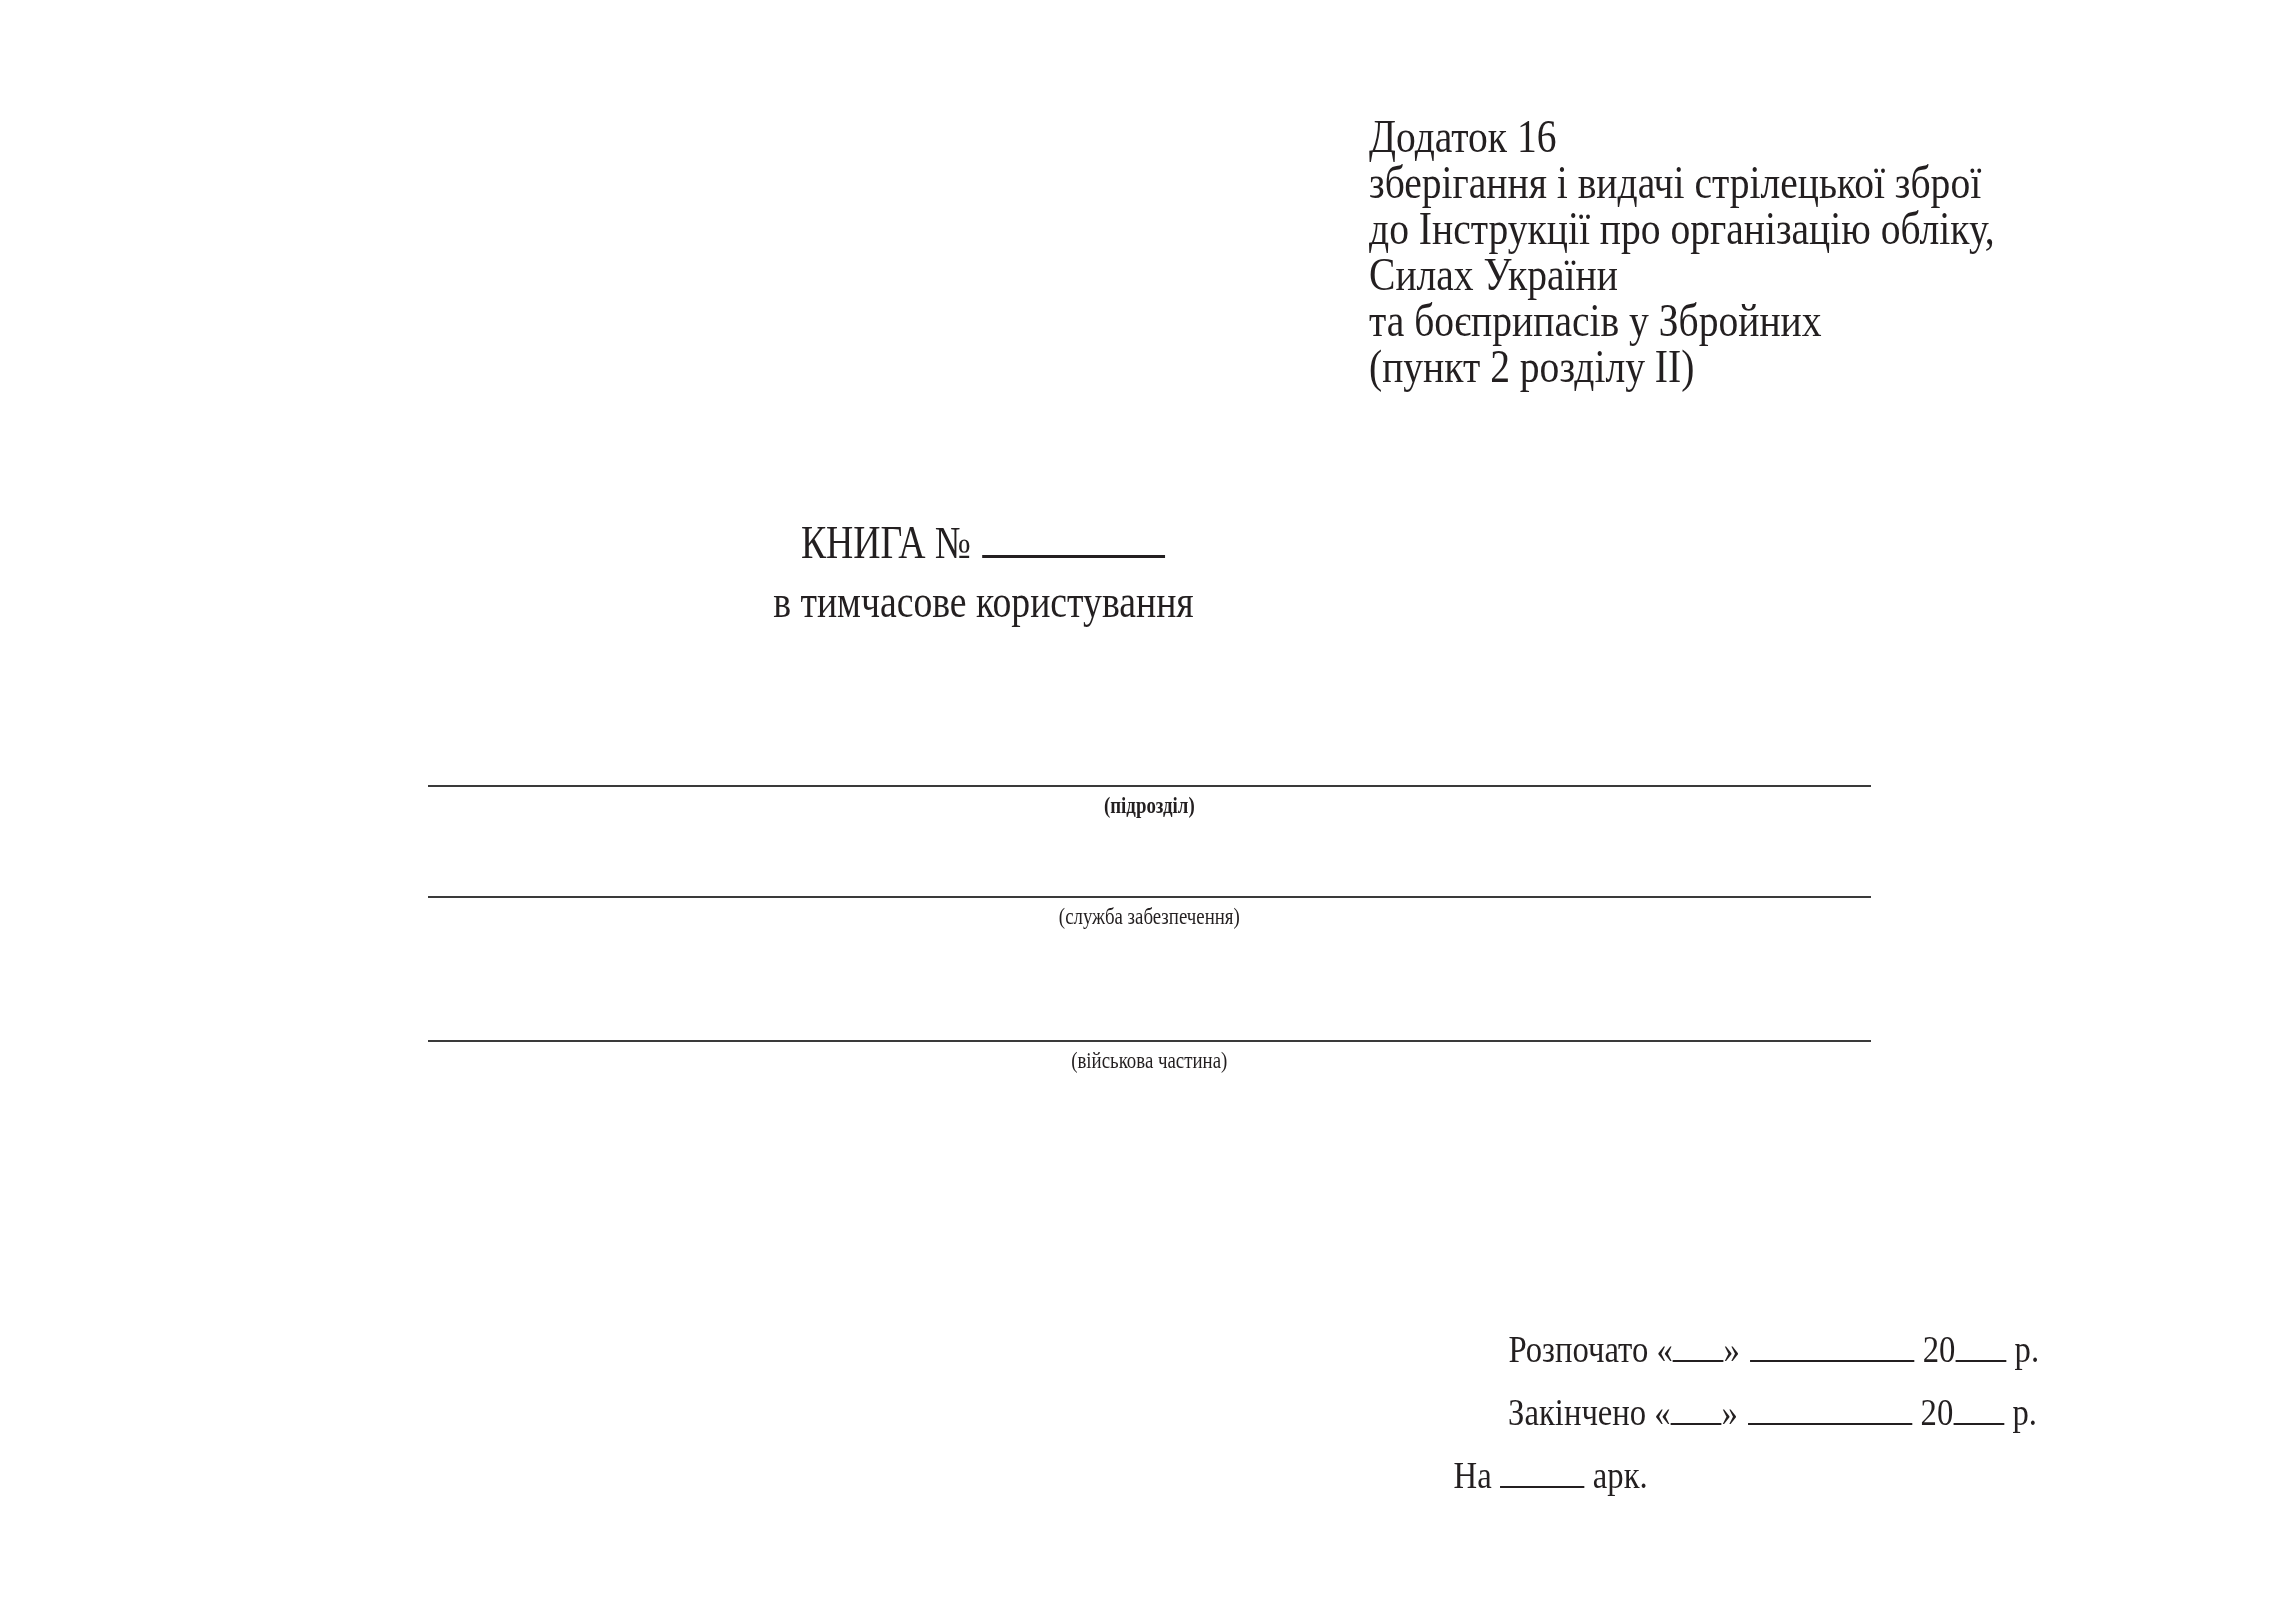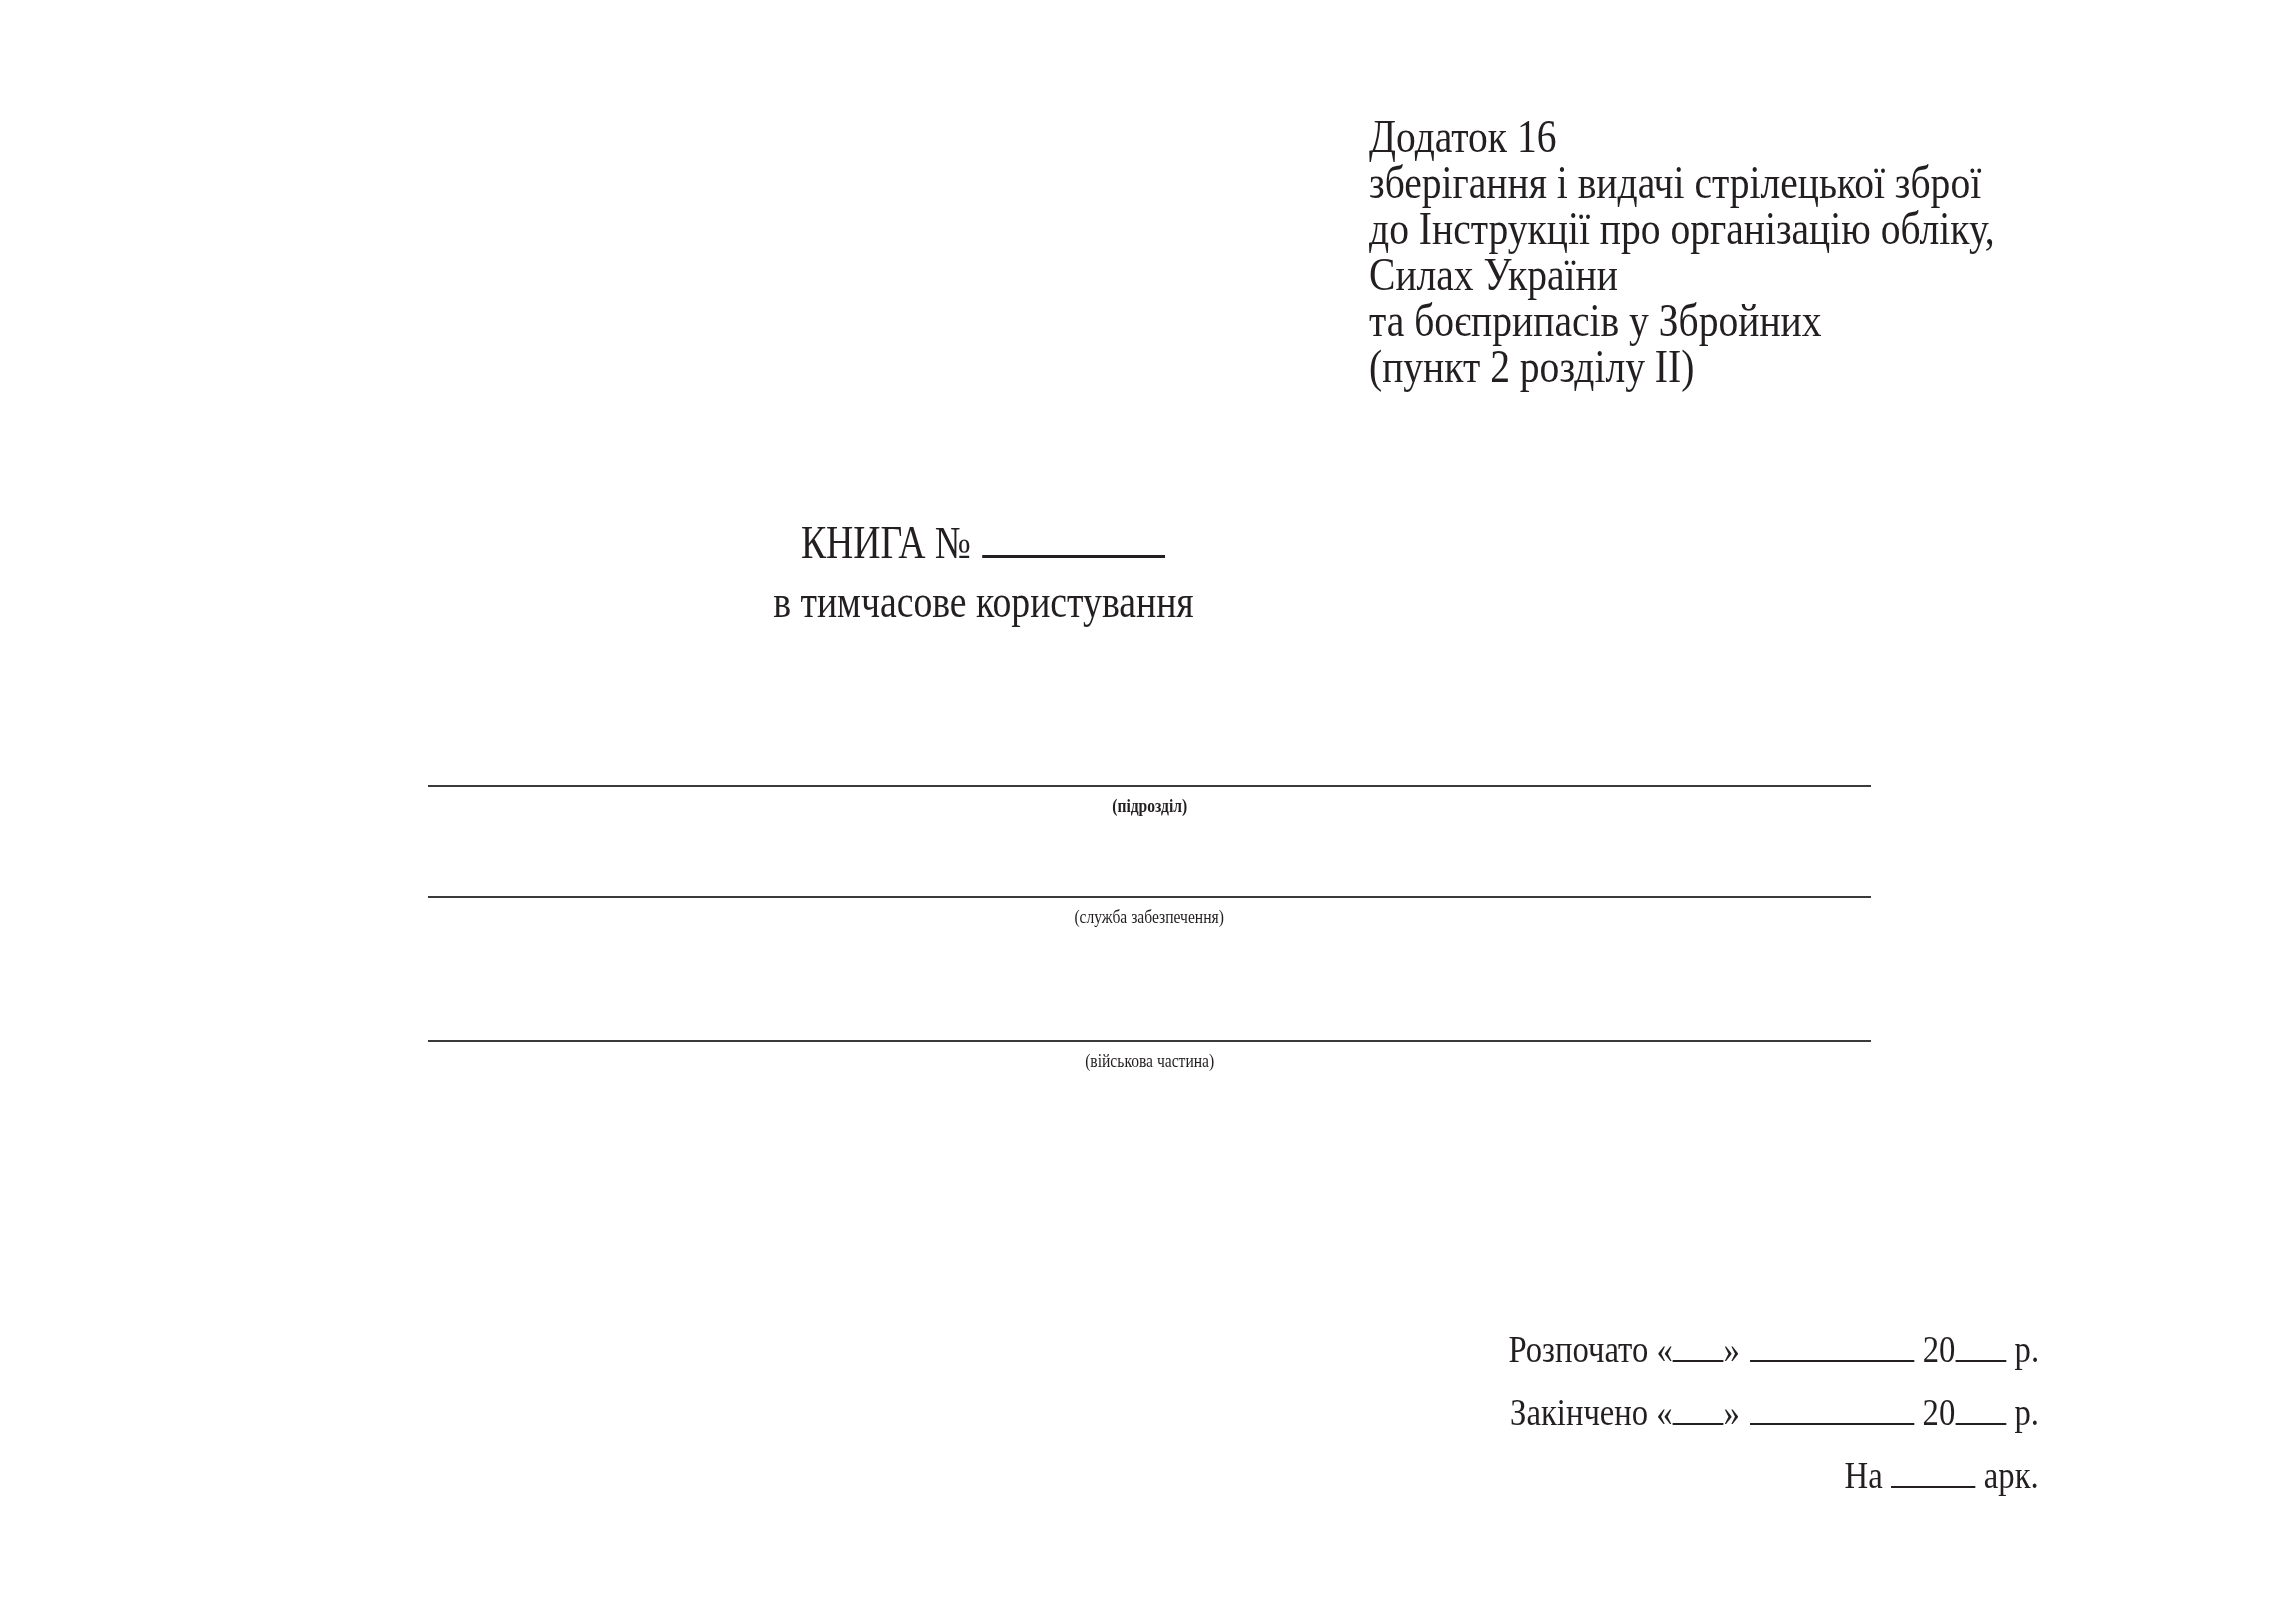--- a/index.html
+++ b/index.html
@@ -78,32 +78,31 @@
       left: 428px;
       width: 1443px;
       text-align: center;
     }
     .field .rule {
       height: 0;
       border-top: 2px solid #3a3a3a;
       width: 100%;
     }
     .field .caption {
-      font-size: 19px;
+      font-size: 23px;
       line-height: 29px;
       margin-top: 3.9px;
     }
     .field .caption.bold { font-weight: bold; }
 
     
     .dates {
       position: absolute;
       right: 254px;
       top: 1318px;
-      text-align: right;
       font-size: 38px;
     }
     .dates .row {
       display: block;
       height: 63px;
       line-height: 63px;
     }
     .blank {
       display: inline-block;
       border-bottom: 2.9px solid #231f20;

